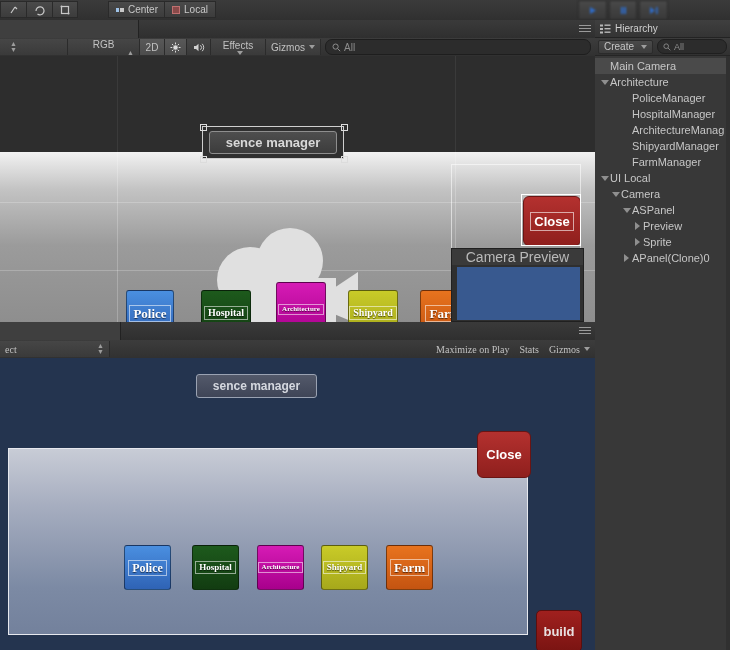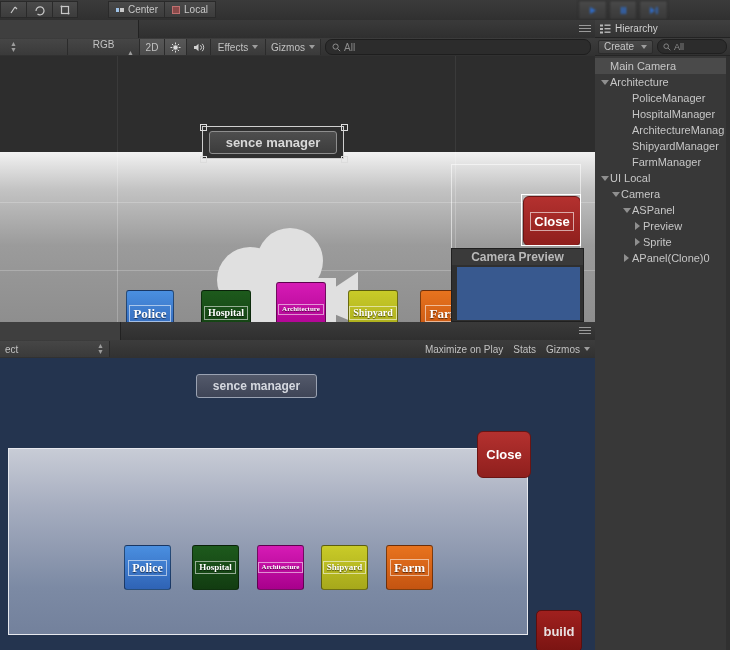--- a/index.html
+++ b/index.html
@@ -77,25 +77,25 @@
     background:linear-gradient(#b4312f,#8f1f1d);border:1px solid #6a1413;
     display:flex;align-items:center;justify-content:center;}
   .close-s span{border:1px solid rgba(255,255,255,.6);padding:1px 3px;color:#fff;
     font-weight:bold;font-size:13px;}
   .sel-rect{position:absolute;border:1px solid #ffffff;box-sizing:border-box;pointer-events:none;}
 
   
   .campv{position:absolute;left:451px;top:228px;width:133px;height:74px;
     background:#2f2f2f;border:1px solid #202020;box-sizing:border-box;}
   .campv-t{height:16px;display:flex;align-items:center;justify-content:center;
-    color:#b9b9b9;font-size:12px;background:#3a3a3a;font-weight:bold;}
+    color:#b9b9b9;font-size:14px;background:#3a3a3a;}
   .campv-b{position:absolute;left:5px;top:18px;width:123px;height:53px;background:#38598f;}
 
   
-  .game-panel{position:absolute;left:0;top:322px;width:596px;height:328px;background:#2b2b2b;}
+  .game-panel{position:absolute;left:0;top:322px;width:596px;height:328px;background:#2b2b2b;font-family:Liberation Serif, serif;}
   .game-tabbar{position:absolute;left:0;top:0;width:595px;height:18px;
     background:linear-gradient(#3a3a3a,#2f2f2f);border-bottom:1px solid #1f1f1f;}
   .game-toolbar{position:absolute;left:0;top:18px;width:595px;height:18px;
     background:linear-gradient(#3c3c3c,#313131);border-bottom:1px solid #1b2a3f;
     display:flex;align-items:center;}
   .gt-left{height:16px;display:flex;align-items:center;padding:0 5px;font-size:10px;
     color:#c2c2c2;background:linear-gradient(#464646,#3a3a3a);border-right:1px solid #2b2b2b;
     box-sizing:border-box;}
   .gt-right{margin-left:auto;display:flex;align-items:center;height:16px;}
   .gt-right .st-item{background:none;border-right:none;}
@@ -230,21 +230,21 @@
               <path d="M5.5 0.5v1.8M5.5 8.7v1.8M0.5 5.5h1.8M8.7 5.5h1.8M2 2l1.3 1.3M7.7 7.7L9 9M9 2L7.7 3.3M3.3 7.7L2 9"></path>
             </g>
           </svg>
       </div>
       <div class="st-item" style="width:24px;justify-content:center;">
         <svg width="12" height="11" viewBox="0 0 12 11">
             <path d="M1 4h2l2.5-2.2v7.4L3 7H1z" fill="#cfcfcf"></path>
             <path d="M7.5 3.2a3.2 3.2 0 0 1 0 4.6M9.2 1.8a5.3 5.3 0 0 1 0 7.4" stroke="#cfcfcf" fill="none" stroke-width="1"></path>
           </svg>
       </div>
-      <div class="st-item" style="width:55px;justify-content:center;">
+      <div class="st-item" style="width:55px;justify-content:center;flex-direction:column;">
         <span>Effects</span>
           <span class="caret"></span>
       </div>
       <div class="st-item" style="width:55px;justify-content:center;">
         <span>Gizmos</span>
           <span class="caret"></span>
       </div>
       <div class="search-box">
         <svg width="9" height="9" viewBox="0 0 9 9" style="margin-right:3px;">
             <circle cx="3.6" cy="3.6" r="2.6" stroke="#8d8d8d" fill="none" stroke-width="1"></circle>

